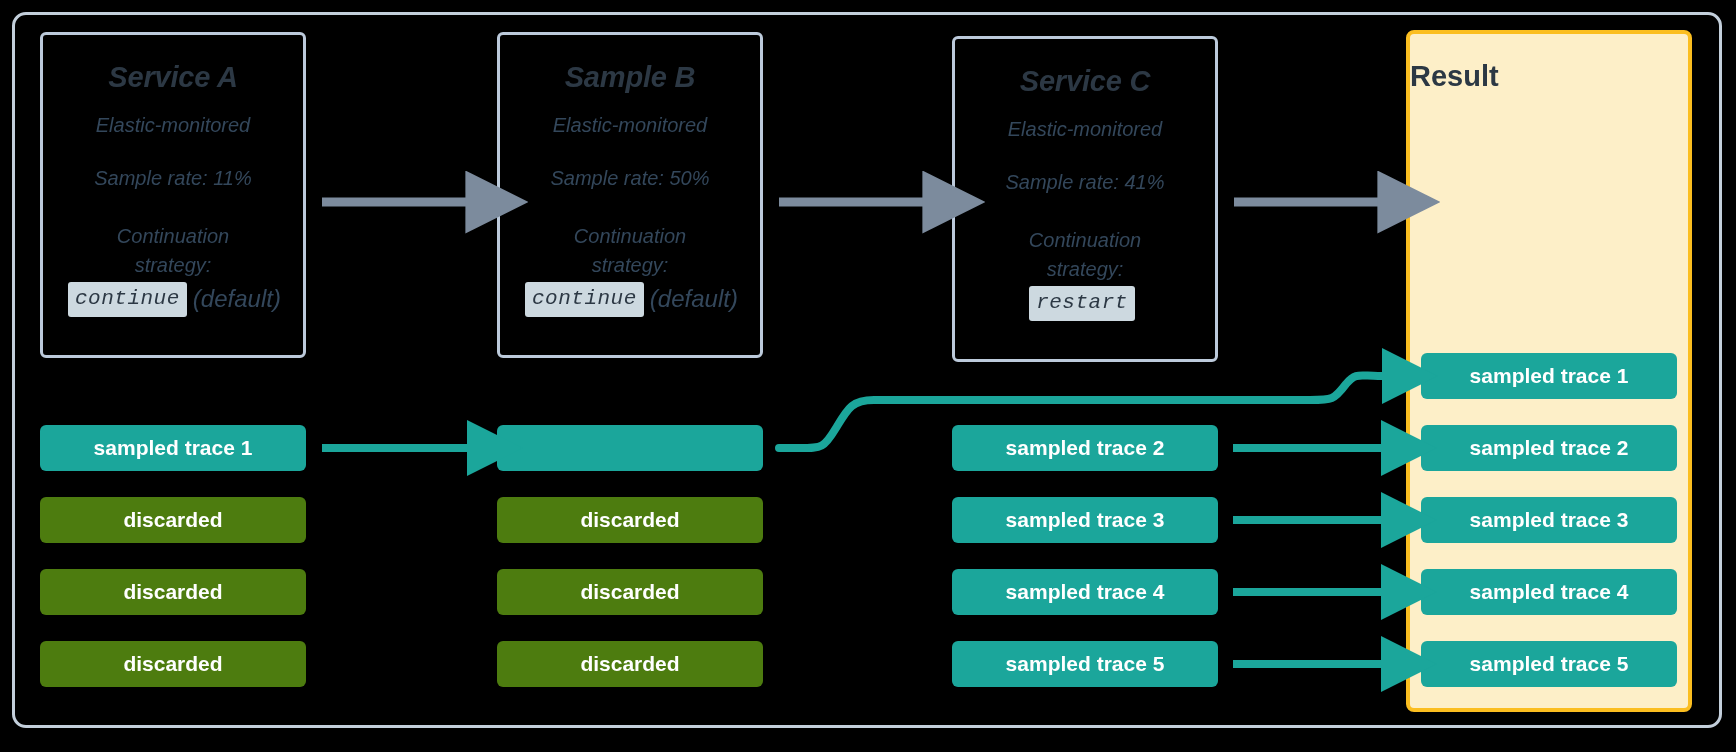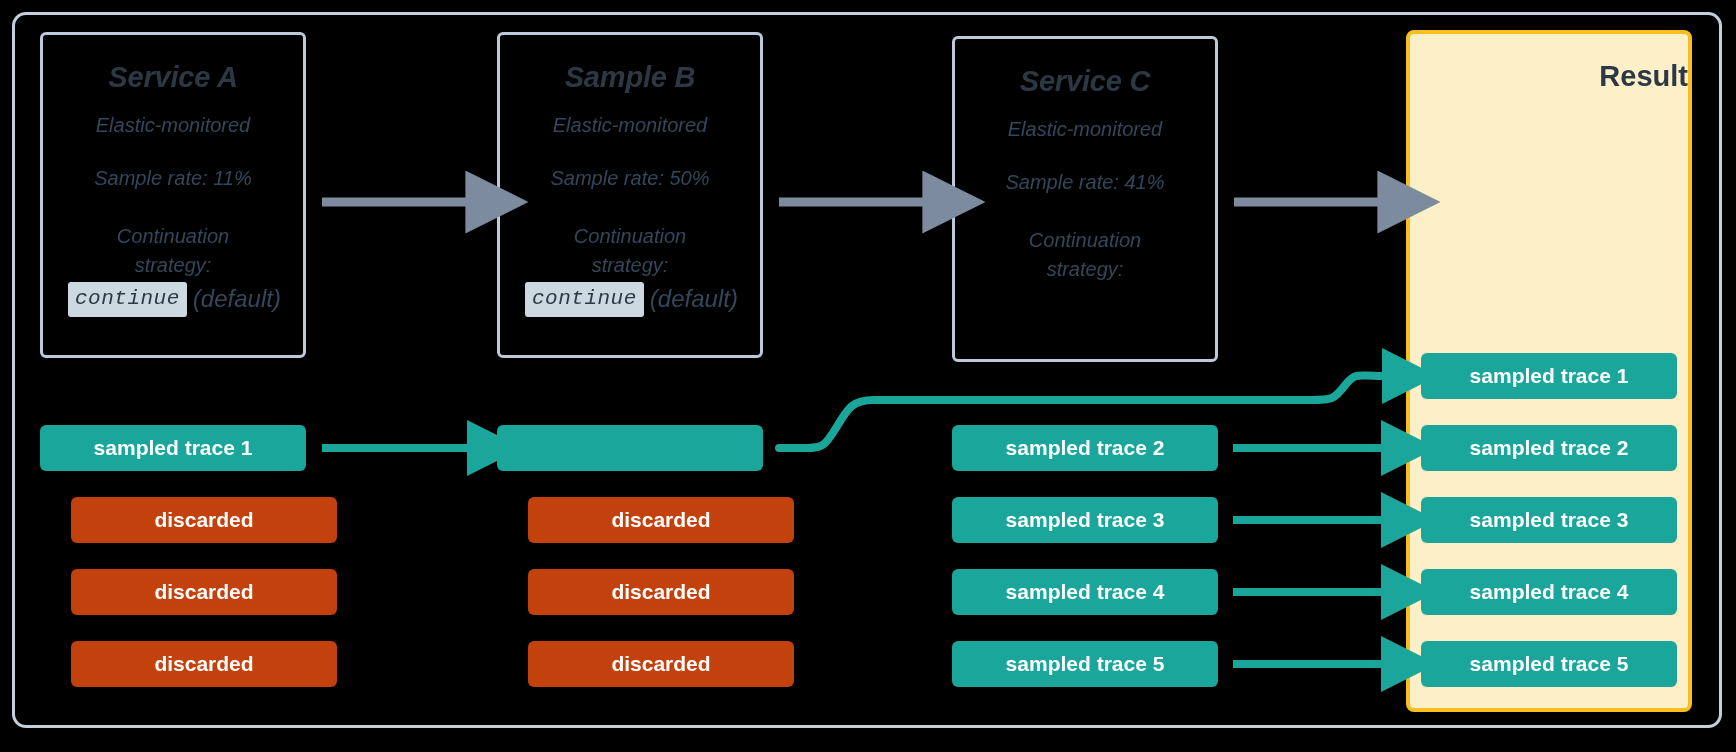--- a/index.html
+++ b/index.html
@@ -105,41 +105,41 @@
     border: 4px solid #fbbe20;
     border-radius: 8px;
     background: #fdefc8;
     box-sizing: border-box;
   }
   #result-title {
     position: absolute;
     left: 0;
     top: 26px;
     width: 100%;
-    text-align: right;
+    text-align: left;
     font-size: 29px;
     font-weight: bold;
     color: #2c3844;
   }
 
   
   .pill {
     position: absolute;
     height: 46px;
     border-radius: 6px;
     display: flex;
     align-items: center;
     justify-content: center;
     color: #ffffff;
     font-size: 21px;
     box-sizing: border-box;
     font-weight: bold;
   }
   .pill.teal { background: #1ba69b; }
-  .pill.red  { background: #c2410c; margin-left: 31px; }
+  .pill.red  { background: #4d7c0f; }
 
   
   #overlay {
     position: absolute;
     left: 0;
     top: 0;
     width: 1736px;
     height: 752px;
     pointer-events: none;
   }
@@ -177,20 +177,23 @@
     </div>
   </div>
 
   <div class="service-card" style="left:952px; top:36px;">
     <div class="service-title">Service C</div>
     <div class="service-sub">Elastic-monitored</div>
     <div class="service-rate">Sample rate: 41%</div>
     <div class="service-strategy-label">
       <div>Continuation</div>
       <div>strategy:</div>
+      <div class="strategy-line">
+        <span class="code-badge">restart</span><span class="default-note"></span>
+      </div>
     </div>
   </div>
 
   <div id="result-card">
     <div id="result-title">Result</div>
   </div>
 
   <div class="pill teal" style="left:40px; top:425px; width:266px;">sampled trace 1</div>
   <div class="pill red" style="left:40px; top:497px; width:266px;">discarded</div>
   <div class="pill red" style="left:40px; top:569px; width:266px;">discarded</div>

